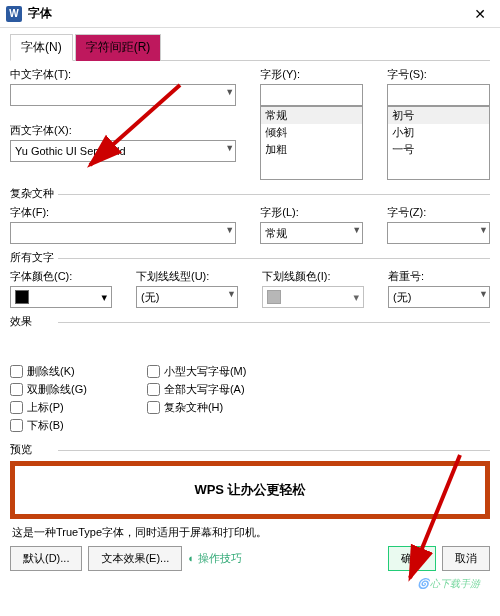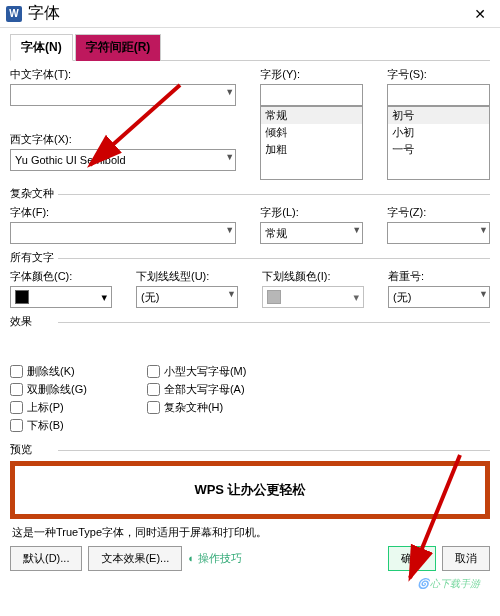--- a/index.html
+++ b/index.html
@@ -1,22 +1,22 @@
 <!DOCTYPE html>
 <html><head>
 <meta charset="utf-8">
 <style>
 * { box-sizing: border-box; margin: 0; padding: 0; font-family: "Microsoft YaHei", sans-serif; }
 body { background: #f0f0f0; width: 500px; height: 616px; overflow: hidden; position: relative; }
 .titlebar { height: 28px; background: #fff; border-bottom: 1px solid #ddd; display: flex; align-items: center; padding: 0 6px; }
 .titlebar .icon { width: 16px; height: 16px; background: #2c5aa0; color: #fff; font-size: 10px; font-weight: bold; text-align: center; line-height: 16px; border-radius: 2px; margin-right: 6px; }
-.titlebar .title { font-size: 16px; flex: 1; }
+.titlebar .title { font-size: 12px; flex: 1; font-weight: bold; }
 .titlebar .close { font-size: 14px; padding: 0 8px; cursor: pointer; }
 .content { padding: 6px 10px; background: #fff; height: calc(100% - 28px); }
-.tabs { display: flex; border-bottom: 1px solid #ccc; margin-bottom: 6px; font-weight: bold; }
+.tabs { display: flex; border-bottom: 1px solid #ccc; margin-bottom: 6px; }
 .tab { padding: 4px 10px; font-size: 12px; border: 1px solid #ccc; border-bottom: none; background: #be185d; margin-right: 2px; margin-bottom: -1px; cursor: pointer; }
 .tab.active { background: #fff; border-bottom: 1px solid #fff; }
 .field-row { display: flex; gap: 24px; margin-bottom: 4px; }
 .field-col { flex: 1; }
 .field-label { font-size: 11px; display: block; margin-bottom: 2px; }
 .combo { width: 100%; height: 22px; border: 1px solid #999; font-size: 11px; padding: 0 4px; background: #fff; position: relative; }
 .combo-wrap { position: relative; }
 .combo-wrap .arrow { position: absolute; right: 2px; top: 3px; font-size: 9px; pointer-events: none; color: #555; }
 .listbox { width: 100%; border: 1px solid #999; font-size: 11px; background: #fff; overflow-y: scroll; }
 .listbox.h3 { height: 74px; }
@@ -54,21 +54,21 @@
     <div class="tab">字符间距(R)</div>
   </div>
 
   <div class="field-row">
     <div class="field-col" style="flex:2.2">
       <label class="field-label">中文字体(T):</label>
       <div class="combo-wrap">
         <input class="combo" value="" style="">
         <span class="arrow">▼</span>
       </div>
-      <label class="field-label" style="margin-top:26px">西文字体(X):</label>
+      <label class="field-label" style="margin-top:17px">西文字体(X):</label>
       <div class="combo-wrap">
         <input class="combo" value="Yu Gothic UI Semibold" style="">
         <span class="arrow">▼</span>
       </div>
     </div>
     <div class="field-col">
       <label class="field-label">字形(Y):</label>
       <input class="combo" style="">
       <div class="listbox h3">
         <div class="sel">常规</div>

